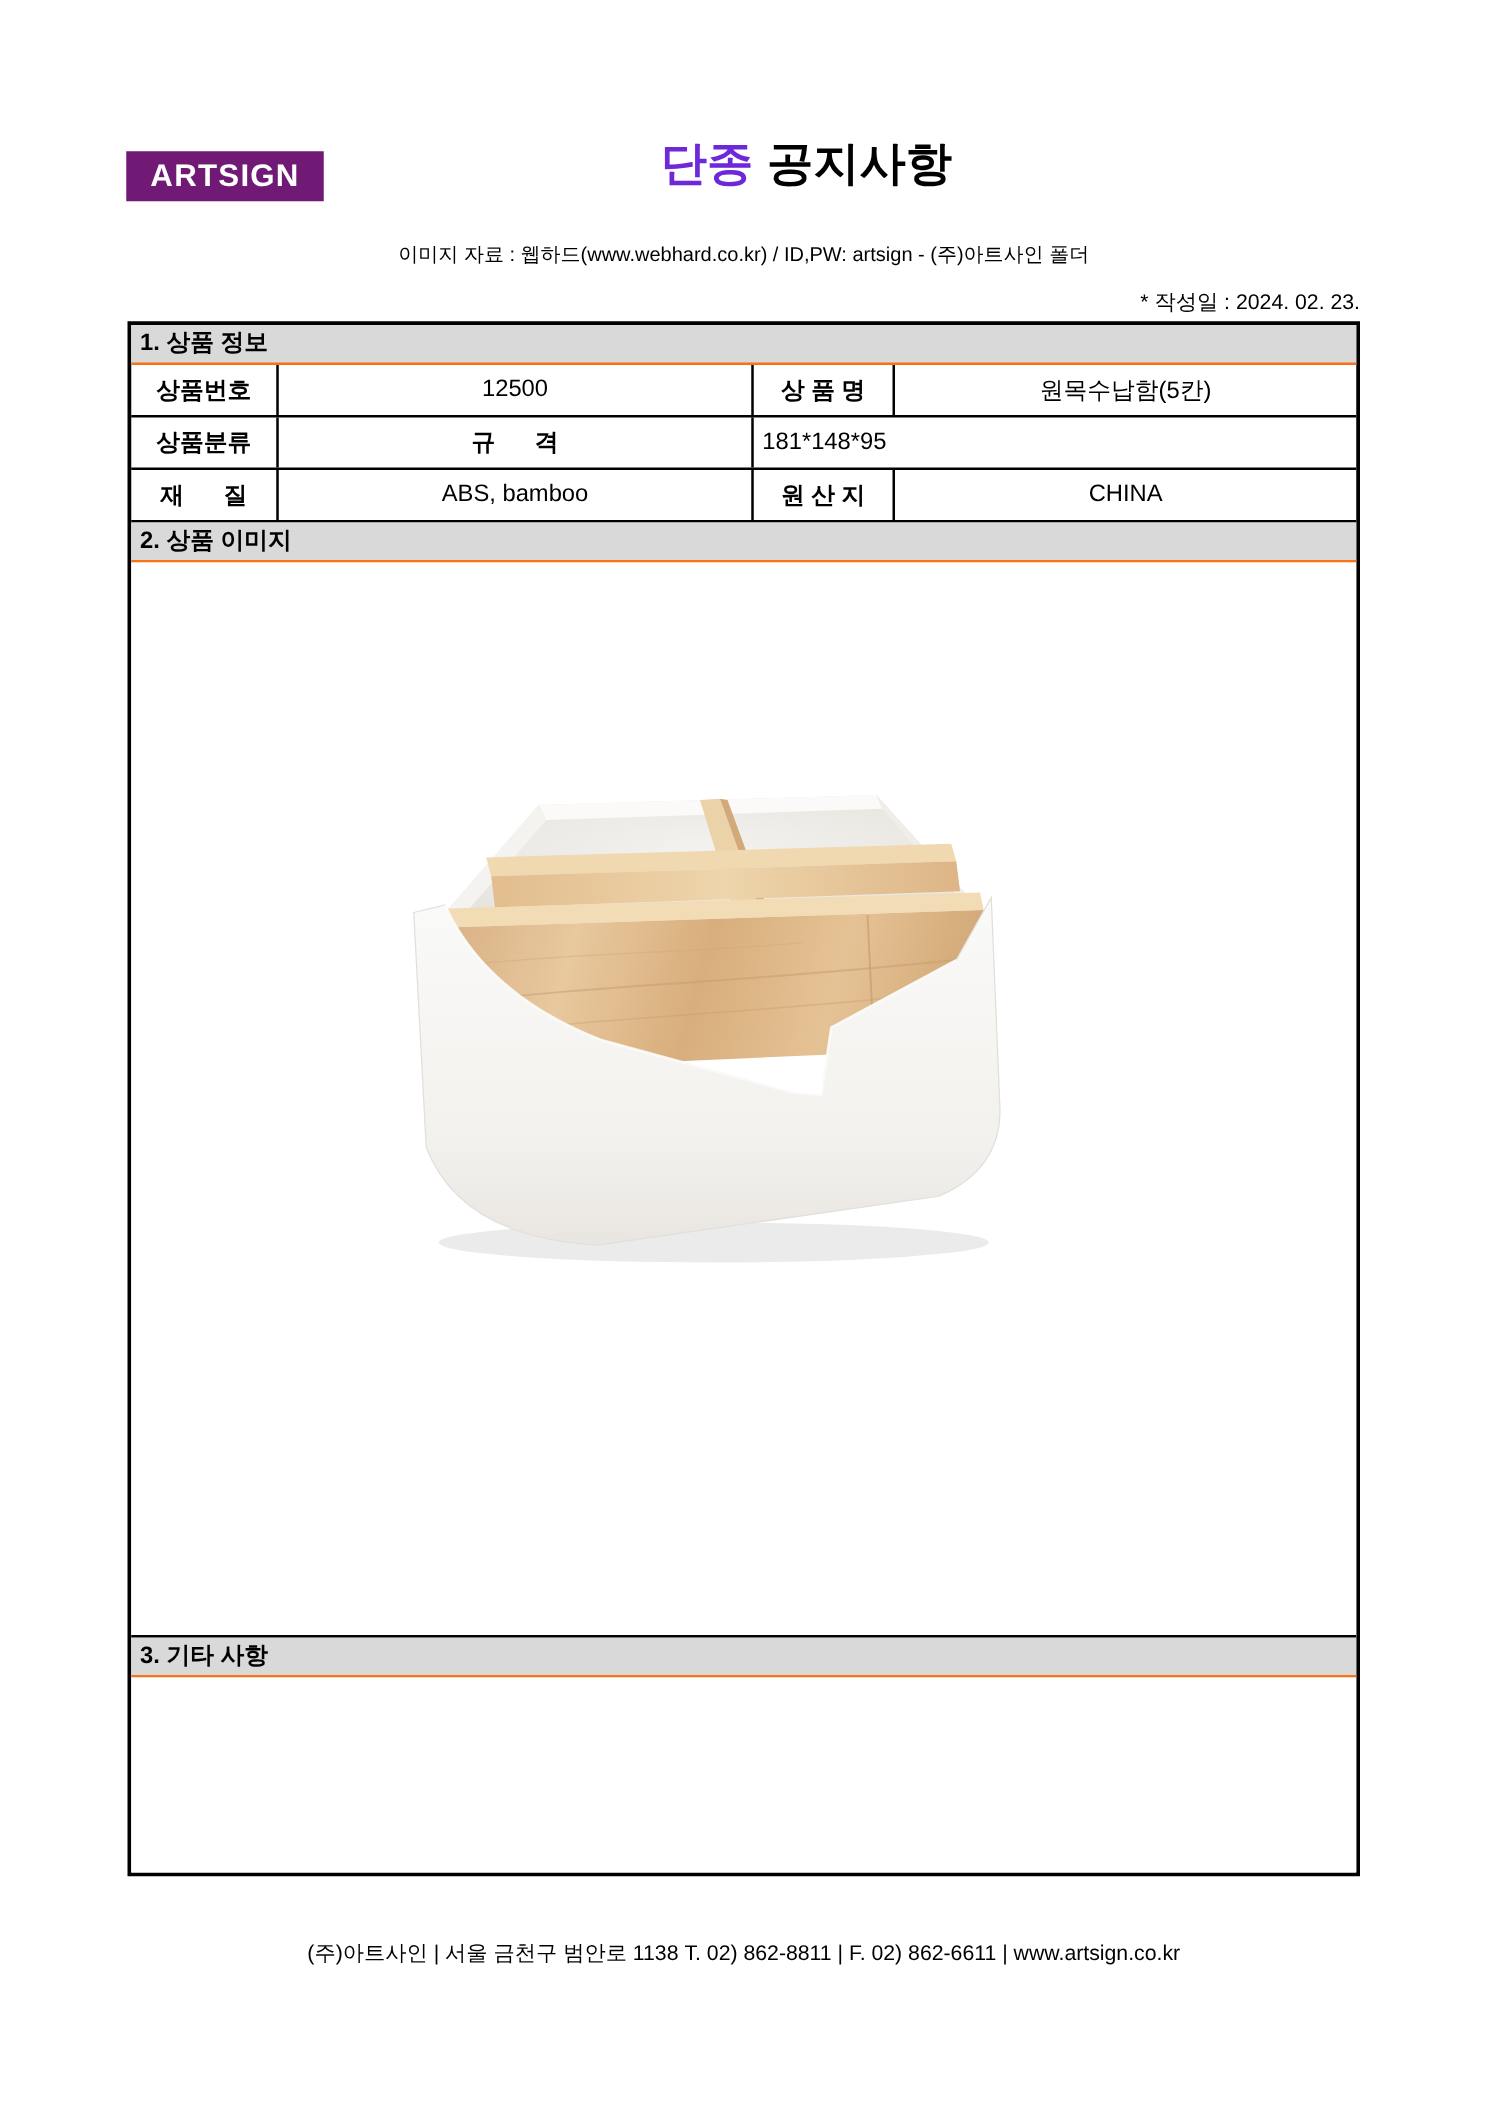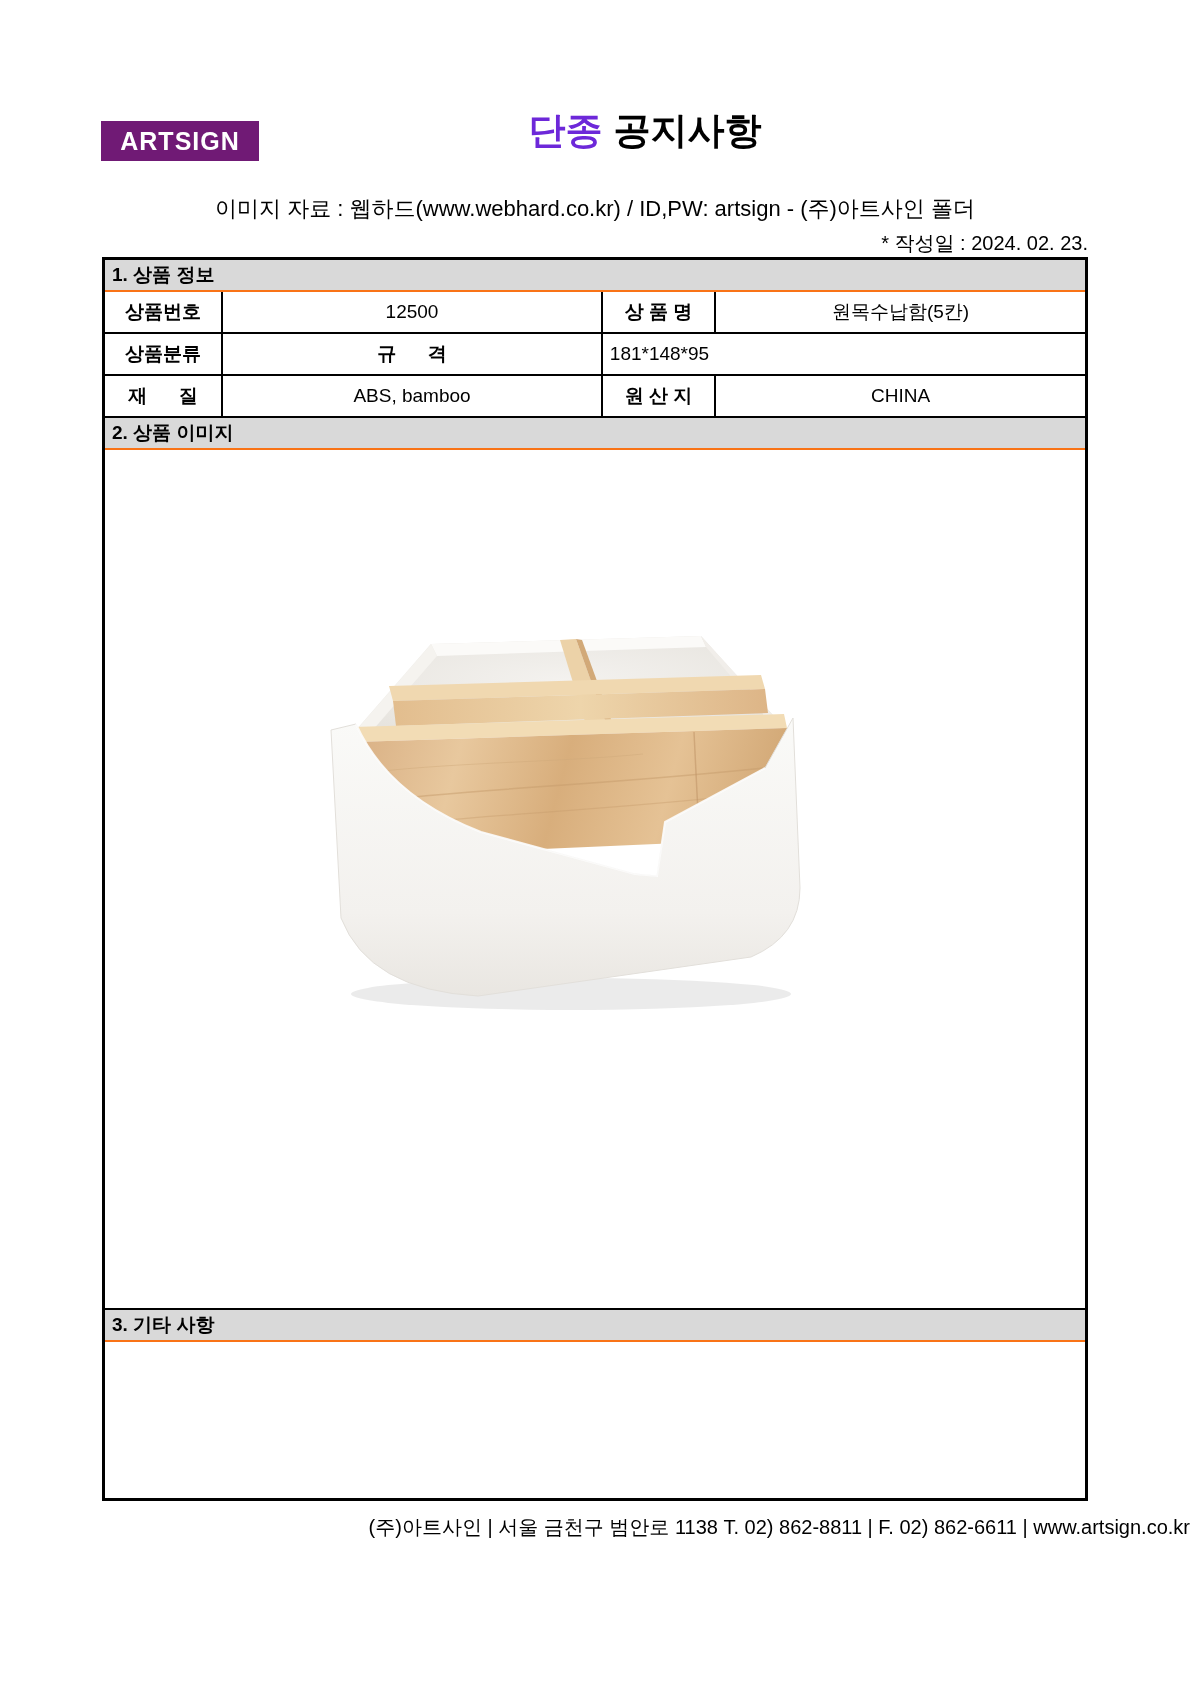--- a/index.html
+++ b/index.html
@@ -14,24 +14,24 @@
     background:#701a75; color:#fff; display:flex; align-items:center; justify-content:center;
     font-size:25px; font-weight:800; letter-spacing:1px;
   }
   .title {
     position:absolute; left:100px; right:0; top:106px; height:50px;
     text-align:center; font-size:37px; font-weight:bold; line-height:50px;
   }
   .title .red { color:#6d28d9; margin-right:11px; }
   .subtitle {
     position:absolute; left:0; right:0; top:194px;
-    text-align:center; font-size:22px;
+    text-align:center; font-size:16px;
   }
   .date-note {
-    position:absolute; right:102px; top:230px; font-size:20px;
+    position:absolute; right:102px; top:230px; font-size:17px;
   }
   .doc-table {
     position:absolute; left:102px; top:257px; width:986px;
     border:3px solid #000; background:#fff;
   }
   .band {
     height:32px; background:#d9d9d9; border-bottom:2px solid #f97316;
     font-size:19px; font-weight:bold; line-height:30px; padding-left:7px;
   }
   .info-row {
@@ -42,22 +42,22 @@
     display:flex; align-items:center; justify-content:center;
     font-size:19px; height:40px;
   }
   .cell.lbl { font-weight:bold; white-space:pre; border-right:2px solid #000; }
   .cell.val1 { border-right:2px solid #000; }
   .cell.lbl2 { font-weight:bold; white-space:pre; border-right:2px solid #000; }
   .image-box { position:relative; height:860px; border-bottom:2px solid #000; background:#fff; overflow:hidden; }
   .photo { position:absolute; left:198px; top:116px; }
   .empty-box { height:156px; background:#fff; }
   .footer {
-    position:absolute; left:0; right:0; top:1514px;
-    text-align:right; font-size:20px;
+    position:absolute; left:0; right:0; top:1551px;
+    text-align:center; font-size:17px;
   }
 </style>
 </head>
 <body>
 
 <div class="logo">
   <span>ARTSIGN</span>
 </div>
 
 <div class="title">

